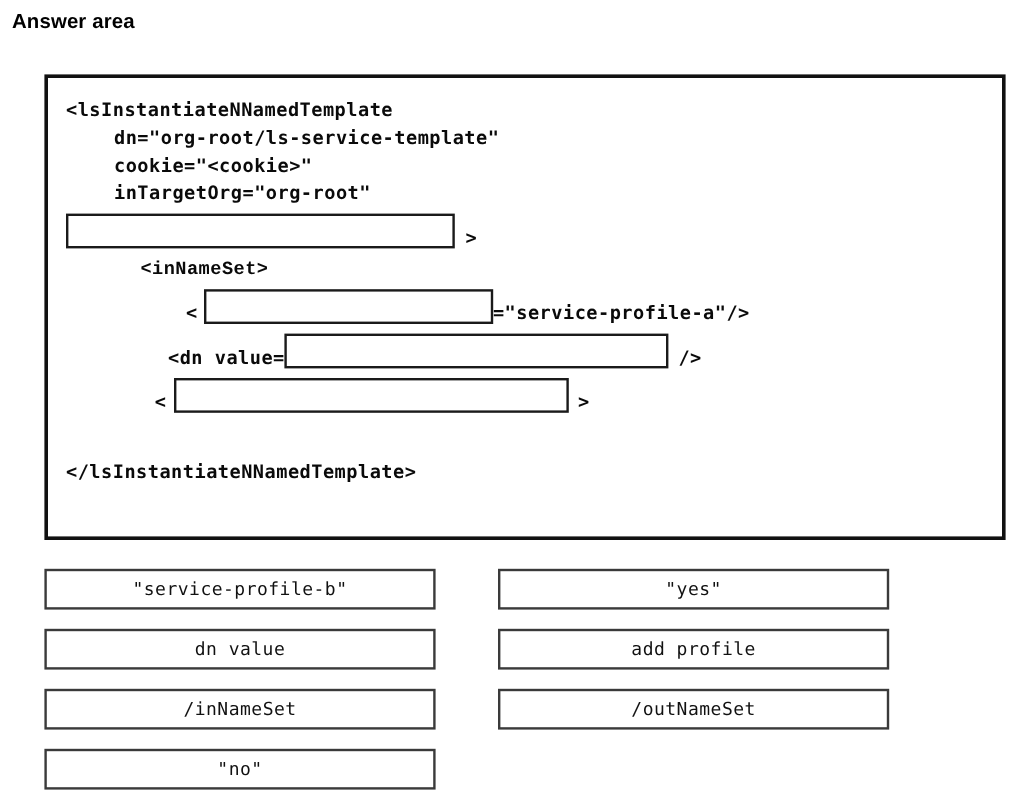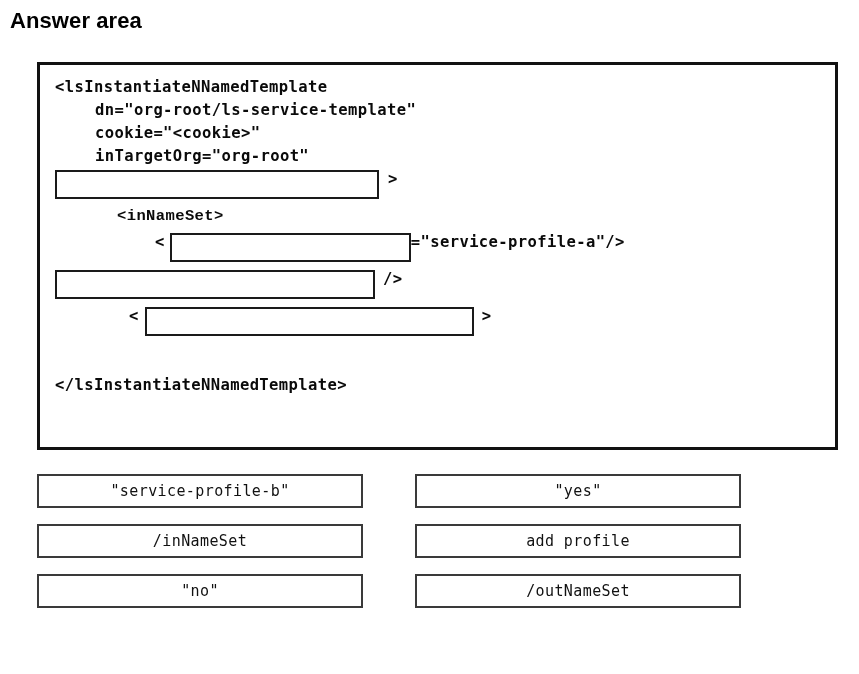--- a/index.html
+++ b/index.html
@@ -15,21 +15,21 @@
     color: #000000;
     overflow: hidden;
   }
 
   
   .page-heading {
     position: absolute;
     left: 10px;
     top: 8px;
     font-family: "Liberation Sans", sans-serif;
-    font-size: 22px;
+    font-size: 17px;
     font-weight: bold;
     letter-spacing: 0.1px;
     color: #000000;
     white-space: pre;
   }
 
   
   .code-panel {
     position: absolute;
     left: 37px;
@@ -49,21 +49,21 @@
     bottom: 4px;
     font-family: "DejaVu Sans Mono", "Liberation Mono", monospace;
     font-size: 15.5px;
     font-weight: bold;
     letter-spacing: 0.4px;
     color: #0a0a0a;
   }
 
   .code-line {
     display: flex;
-    align-items: flex-start;
+    align-items: flex-end;
     min-height: 23px;
     height: 23px;
     white-space: pre;
   }
   .code-line.tall {
     height: 37px;
     min-height: 37px;
   }
 
   .txt { white-space: pre; }
@@ -148,20 +148,21 @@
       <span class="txt" style="padding-left:62px;">&lt;inNameSet&gt;</span>
     </div>
 
     <div class="code-line tall">
       <span class="txt" style="padding-left:100px;">&lt;</span>
       <span class="blank blank-name" style="margin-left:5px;"></span>
       <span class="txt">="service-profile-a"/&gt;</span>
     </div>
 
     <div class="code-line tall">
+      <span class="txt" style="padding-left:85px;">&lt;dn value=</span>
       <span class="blank blank-dnval"></span>
       <span class="txt" style="padding-left:8px;">/&gt;</span>
     </div>
 
     <div class="code-line tall">
       <span class="txt" style="padding-left:74px;">&lt;</span>
       <span class="blank blank-close" style="margin-left:6px;"></span>
       <span class="txt" style="padding-left:8px;">&gt;</span>
     </div>
 
@@ -172,20 +173,23 @@
   </div>
 </div>
 
 <div class="options">
 
   <div class="option-col left">
     <div class="option-tile">
       <span>"service-profile-b"</span>
     </div>
     <div class="option-tile">
+      <span>dn value</span>
+    </div>
+    <div class="option-tile">
       <span>/inNameSet</span>
     </div>
     <div class="option-tile">
       <span>"no"</span>
     </div>
   </div>
 
   <div class="option-col right">
     <div class="option-tile">
       <span>"yes"</span>

